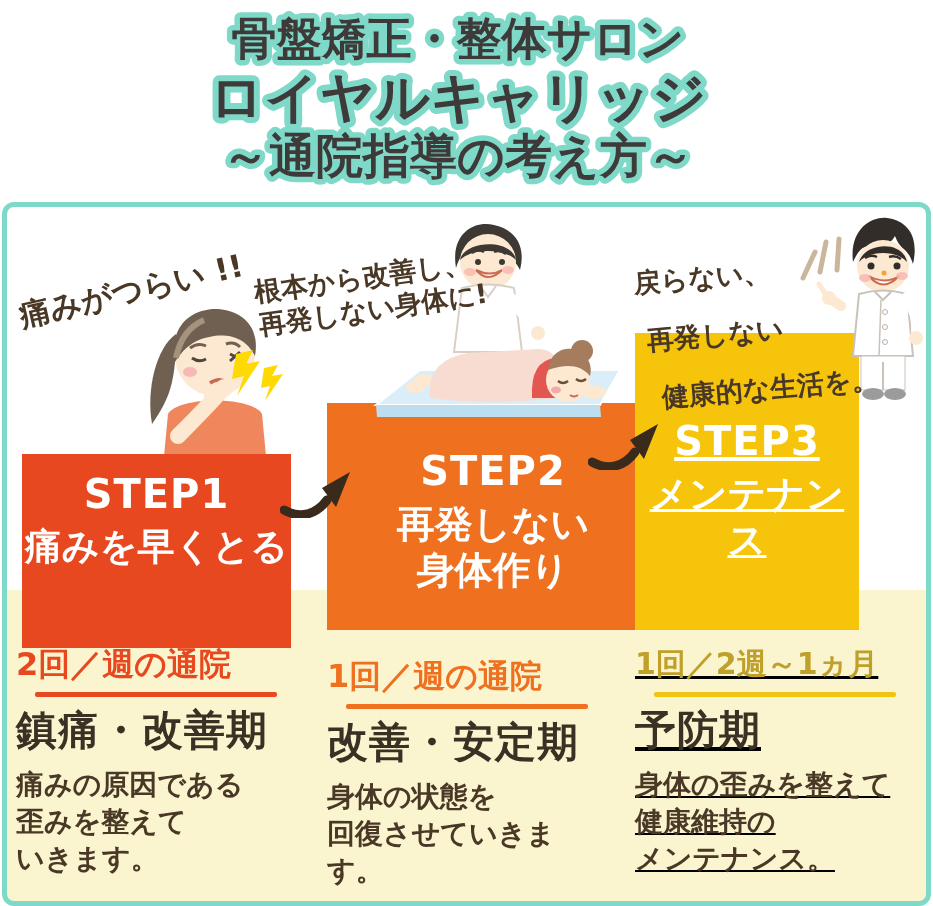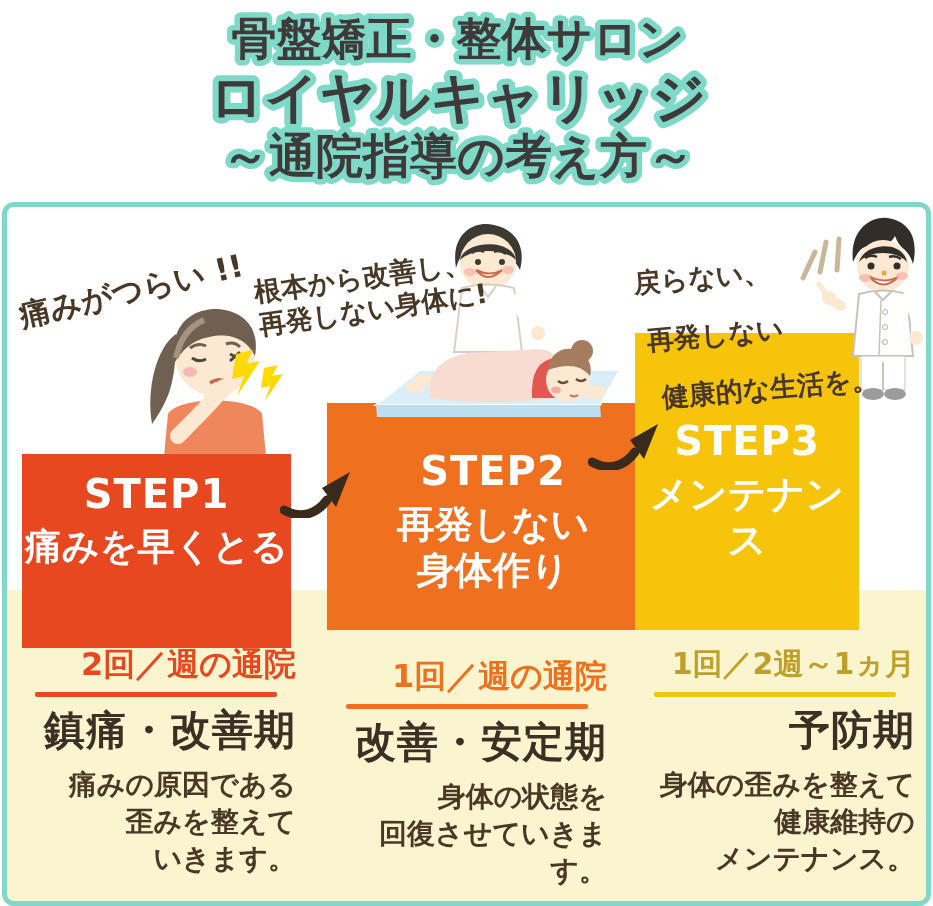--- a/index.html
+++ b/index.html
@@ -15,35 +15,35 @@
   .t3{font-size:47px;stroke-width:11px;}
   
   .panel{position:absolute;left:2px;top:202px;width:919px;height:694px;
          border:5px solid var(--mint,#7fd9c8);border-radius:12px;
          background:linear-gradient(to bottom,#ffffff 0px,#ffffff 383px,
                     var(--cream,#faf4cf) 383px,var(--cream,#faf4cf) 100%);}
   
   .step-box{position:absolute;z-index:2;color:#fff;text-align:center;font-weight:bold;}
   .step1{left:22px;top:454px;width:269px;height:194px;background:var(--step1,#e8481f);padding-top:18px;box-sizing:border-box;}
   .step2{left:327px;top:403px;width:332px;height:227px;background:var(--step2,#ef7120);padding-top:46px;box-sizing:border-box;}
-  .step3{left:635px;top:333px;width:224px;height:297px;background:var(--step3,#f6c50b);padding-top:86px;box-sizing:border-box;}
+  .step3{left:635px;top:333px;width:224px;height:297px;background:var(--step3,#f6c50b);padding-top:86px;box-sizing:border-box;text-decoration:underline;}
   .badge{font-size:40px;line-height:44px;letter-spacing:1px;}
   .step-title{font-size:37px;line-height:46px;margin-top:8px;white-space:pre-line;}
   .step2 .step-title,.step3 .step-title{font-size:38px;}
   
   .speech{position:absolute;z-index:4;color:var(--text_brown,#4a3826);font-weight:bold;white-space:pre-line;}
   .speech1{left:20px;top:296px;font-size:31px;transform:rotate(-13deg);transform-origin:left center;}
   .speech2{left:252px;top:276px;font-size:27px;line-height:33px;transform:rotate(-8deg);transform-origin:left top;}
   .speech3{left:630px;top:240px;font-size:27px;line-height:29px;transform:rotate(-5deg);transform-origin:left top;}
   .speech3 span{display:block;}
   .speech3 .l2{margin-left:8px;}
   .speech3 .l3{margin-left:18px;}
   
-  .col{position:absolute;top:646px;width:280px;text-align:right;z-index:3;}
-  .col1{left:16px;} .col2{left:327px;} .col3{left:635px;}
+  .col{position:absolute;top:646px;width:280px;text-align:left;z-index:3;}
+  .col1{left:16px;} .col2{left:327px;} .col3{left:635px;text-decoration:underline;}
   .freq{font-size:32px;line-height:36px;font-weight:bold;}
   .col1 .freq{color:var(--step1,#e8481f);} .col2 .freq{color:var(--step2,#ef7120);margin-top:12px;}
   .col3 .freq{color:var(--gold_dark,#bfa02a);font-size:30px;}
   .rule{width:242px;height:5px;margin:10px auto 0;border-radius:2px;}
   .col1 .rule{background:var(--step1,#e8481f);} .col2 .rule{background:var(--step2,#ef7120);}
   .col3 .rule{background:var(--gold_bright,#eec611);}
   .stage-name{font-size:41px;line-height:46px;margin-top:10px;font-weight:bold;
               color:var(--heading_brown,#3a3024);letter-spacing:1px;}
   .desc{font-size:28px;line-height:37px;margin-top:13px;font-weight:bold;
         color:var(--text_brown,#4a3826);white-space:pre-line;}

